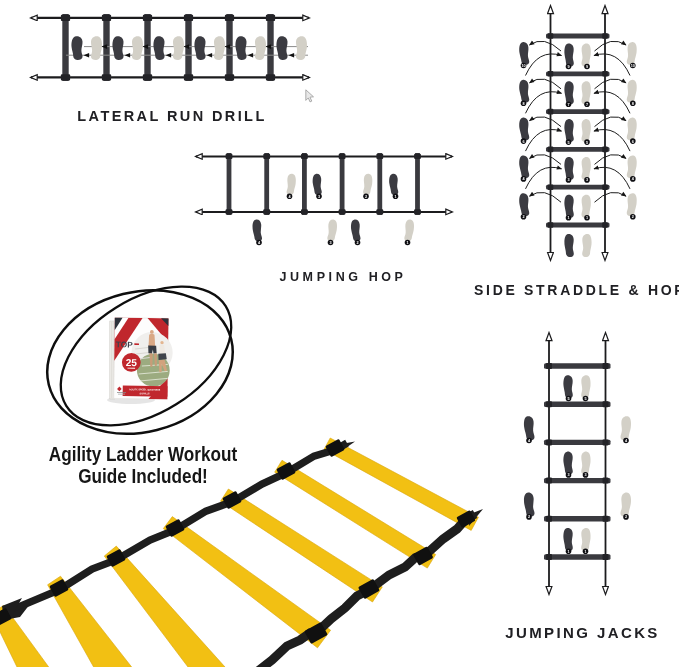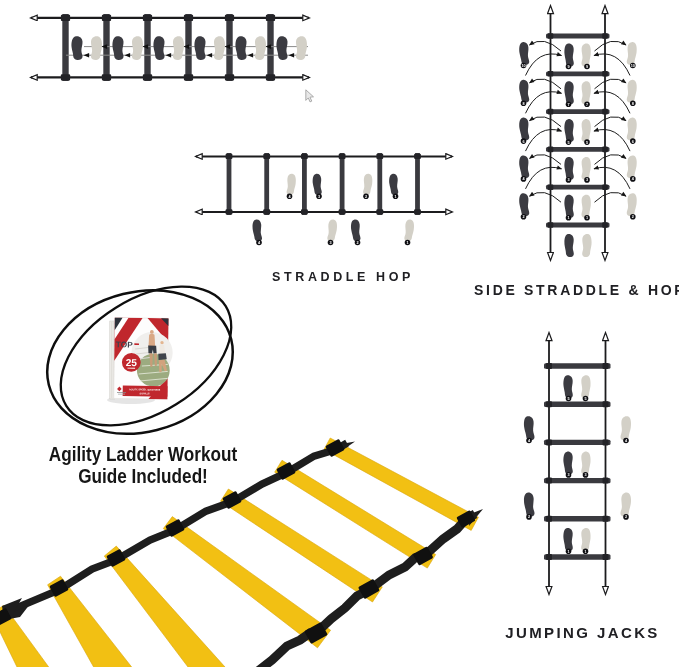--- a/index.html
+++ b/index.html
@@ -403,21 +403,22 @@
         <rect x="224.2" y="493.8" width="15.6" height="12.4" rx="1.5" transform="rotate(-28 232 500)"></rect>
         <rect x="278.2" y="464.8" width="15.6" height="12.4" rx="1.5" transform="rotate(-28 286 471)"></rect>
         <rect x="327.2" y="441.8" width="15.6" height="12.4" rx="1.5" transform="rotate(-28 335 448)"></rect>
         <rect x="306.5" y="625.8" width="19" height="14.5" rx="1.5" transform="rotate(-29 316 633)"></rect>
         <rect x="360.2" y="582.2" width="17.5" height="13.5" rx="1.5" transform="rotate(-29 369 589)"></rect>
         <rect x="414.8" y="549.5" width="16.5" height="13" rx="1.5" transform="rotate(-29 423 556)"></rect>
         <rect x="458.2" y="513.0" width="15.5" height="12" rx="1.5" transform="rotate(-29 466 519)"></rect>
       </g>
 </svg>
 
-
-<div class="lbl" style="left:192px;top:270px;width:302px;text-align:center;font-size:12.5px;letter-spacing:3.6px;">STRADDLE HOP</div>
+<div class="lbl" style="left:20px;top:108px;width:304px;text-align:center;font-size:14.5px;letter-spacing:2.4px;">LATERAL RUN DRILL</div>
+
+<div class="lbl" style="left:192px;top:270px;width:302px;text-align:center;font-size:12.5px;letter-spacing:3.6px;">JUMPING HOP</div>
 
 <div class="lbl" style="left:474px;top:282px;width:215px;text-align:left;font-size:14px;letter-spacing:2.7px;">SIDE STRADDLE &amp; HOP</div>
 
 <div class="lbl" style="left:460px;top:624px;width:245px;text-align:center;font-size:15px;letter-spacing:2.4px;">JUMPING JACKS</div>
 
 <div class="lbl" style="left:25px;top:442.5px;width:230px;text-align:center;font-size:19.5px;line-height:22.3px;color:#161616;letter-spacing:0px;transform:scaleX(0.88);transform-origin:140px 0;">Agility Ladder Workout<br>Guide Included!</div>
 </div>
 
 </body></html>

